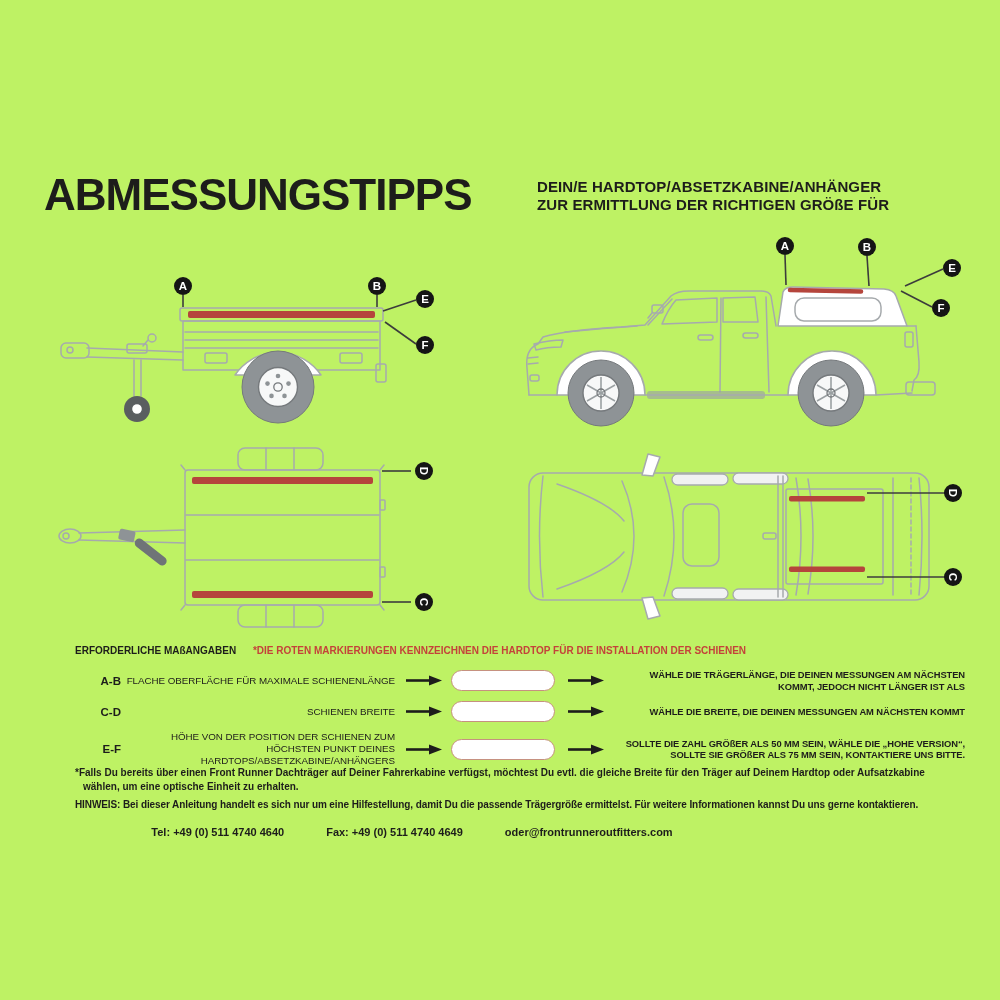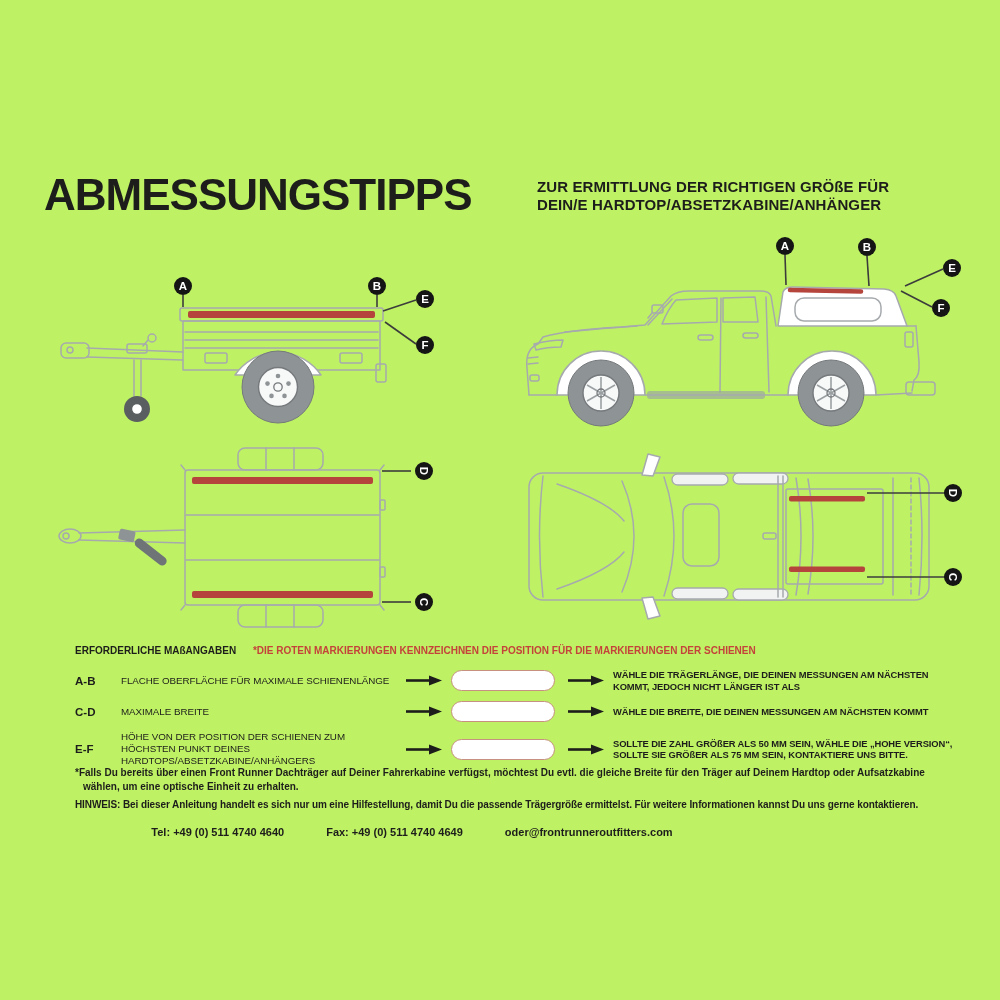--- a/index.html
+++ b/index.html
@@ -12,21 +12,21 @@
 
   .drawing { position:absolute; }
 
   .badge { position:absolute; width:18px; height:18px; border-radius:50%; background:#151515; color:#fff;
            font-size:11.5px; font-weight:700; line-height:18px; text-align:center; z-index:5; }
   .badge.rot { transform:rotate(90deg); }
 
   .measure { position:absolute; left:75px; top:645px; width:890px; }
   .measure-head { font-size:10px; font-weight:700; white-space:nowrap; }
   .measure-head .red { color:#c4433a; margin-left:14px; }
-  .mgrid { display:grid; grid-template-columns:46px 284px 46px 104px 58px auto; margin-top:13px; row-gap:9px; align-items:center; }
+  .mgrid { display:grid; grid-template-columns:46px 284px 46px 104px 58px auto; margin-top:13px; row-gap:9px; align-items:center;text-align:right; }
   .mcode { font-size:11.5px; font-weight:700; }
   .mdesc { font-size:9.8px; font-weight:400; line-height:12px; letter-spacing:-0.05px; padding-right:10px; }
   .mresult { font-size:9.4px; font-weight:700; line-height:11.5px; letter-spacing:-0.1px; }
   .marrow svg { display:block; }
   .marrow.right { padding-left:12px; }
   .mpill { height:21px; width:104px; border:1.6px solid #c69180; border-radius:11px; background:#fff; font-size:10px; font-weight:700; text-align:center; line-height:18px; }
 
   .fnote { position:absolute; left:75px; top:766px; width:885px; font-size:10px; font-weight:700; line-height:13.5px; padding-left:8px; text-indent:-8px; }
   .hint  { position:absolute; left:75px; top:799px; width:910px; font-size:10px; font-weight:700; white-space:nowrap; letter-spacing:-0.1px; }
   .contact { position:absolute; left:0; top:826px; width:824px; display:flex; justify-content:center; gap:42px; font-size:11px; font-weight:700; }
@@ -46,22 +46,22 @@
   svg .shade{ fill:#9aa0a3; opacity:0.65; }
   svg .winfill { fill:#f1f2f2; stroke:#a6aaad; stroke-width:1.3; }
 </style>
 </head>
 <body>
 
 <div id="page">
 
   <div class="title">ABMESSUNGSTIPPS</div>
   <div class="subtitle">
+    <div>DEIN/E HARDTOP/ABSETZKABINE/ANHÄNGER</div>
     <div>ZUR ERMITTLUNG DER RICHTIGEN GRÖßE FÜR</div>
-    <div>DEIN/E HARDTOP/ABSETZKABINE/ANHÄNGER</div>
   </div>
 
   <svg class="drawing" style="left:55px; top:260px;" width="405" height="185" viewBox="0 0 405 185">
     <rect class="ln" x="125" y="48" width="203" height="13" rx="2"></rect>
     <rect class="stripe" x="133" y="51" width="187" height="7" rx="2"></rect>
     <rect class="ln" x="128" y="61" width="197" height="49"></rect>
     <line class="ln" x1="130" y1="72" x2="323" y2="72"></line>
     <line class="ln" x1="130" y1="80" x2="323" y2="80"></line>
     <line class="ln" x1="130" y1="88" x2="323" y2="88"></line>
     <rect class="ln" x="150" y="93" width="22" height="10" rx="2"></rect>
@@ -212,21 +212,21 @@
   <div class="badge" style="left:932px; top:299px;">F</div>
 
   <div class="badge rot" style="left:415px; top:462px;">D</div>
   <div class="badge rot" style="left:415px; top:593px;">C</div>
   <div class="badge rot" style="left:944px; top:484px;">D</div>
   <div class="badge rot" style="left:944px; top:568px;">C</div>
 
   <div class="measure">
     <div class="measure-head">
       <span>ERFORDERLICHE MAßANGABEN</span>
-      <span class="red">*DIE ROTEN MARKIERUNGEN KENNZEICHNEN DIE POSITION FÜR DIE MARKIERUNGEN DER SCHIENEN</span>
+      <span class="red">*DIE ROTEN MARKIERUNGEN KENNZEICHNEN DIE HARDTOP FÜR DIE INSTALLATION DER SCHIENEN</span>
     </div>
     <div class="mgrid">
 
       <div class="mcode">A-B</div>
       <div class="mdesc">FLACHE OBERFLÄCHE FÜR MAXIMALE SCHIENENLÄNGE</div>
       <div class="marrow">
         <svg width="38" height="11">
             <line x1="1" y1="5.5" x2="24" y2="5.5" stroke="#1d1d1b" stroke-width="2.6"></line>
             <polygon points="24,0.5 37,5.5 24,10.5" fill="#1d1d1b"></polygon>
           </svg>
@@ -234,21 +234,21 @@
       <div class="mpill"></div>
       <div class="marrow right">
         <svg width="38" height="11">
             <line x1="1" y1="5.5" x2="24" y2="5.5" stroke="#1d1d1b" stroke-width="2.6"></line>
             <polygon points="24,0.5 37,5.5 24,10.5" fill="#1d1d1b"></polygon>
           </svg>
       </div>
       <div class="mresult">WÄHLE DIE TRÄGERLÄNGE, DIE DEINEN MESSUNGEN AM NÄCHSTEN KOMMT, JEDOCH NICHT LÄNGER IST ALS</div>
 
       <div class="mcode">C-D</div>
-      <div class="mdesc">MAXIMALE BREITE</div>
+      <div class="mdesc">SCHIENEN BREITE</div>
       <div class="marrow">
         <svg width="38" height="11">
             <line x1="1" y1="5.5" x2="24" y2="5.5" stroke="#1d1d1b" stroke-width="2.6"></line>
             <polygon points="24,0.5 37,5.5 24,10.5" fill="#1d1d1b"></polygon>
           </svg>
       </div>
       <div class="mpill"></div>
       <div class="marrow right">
         <svg width="38" height="11">
             <line x1="1" y1="5.5" x2="24" y2="5.5" stroke="#1d1d1b" stroke-width="2.6"></line>

